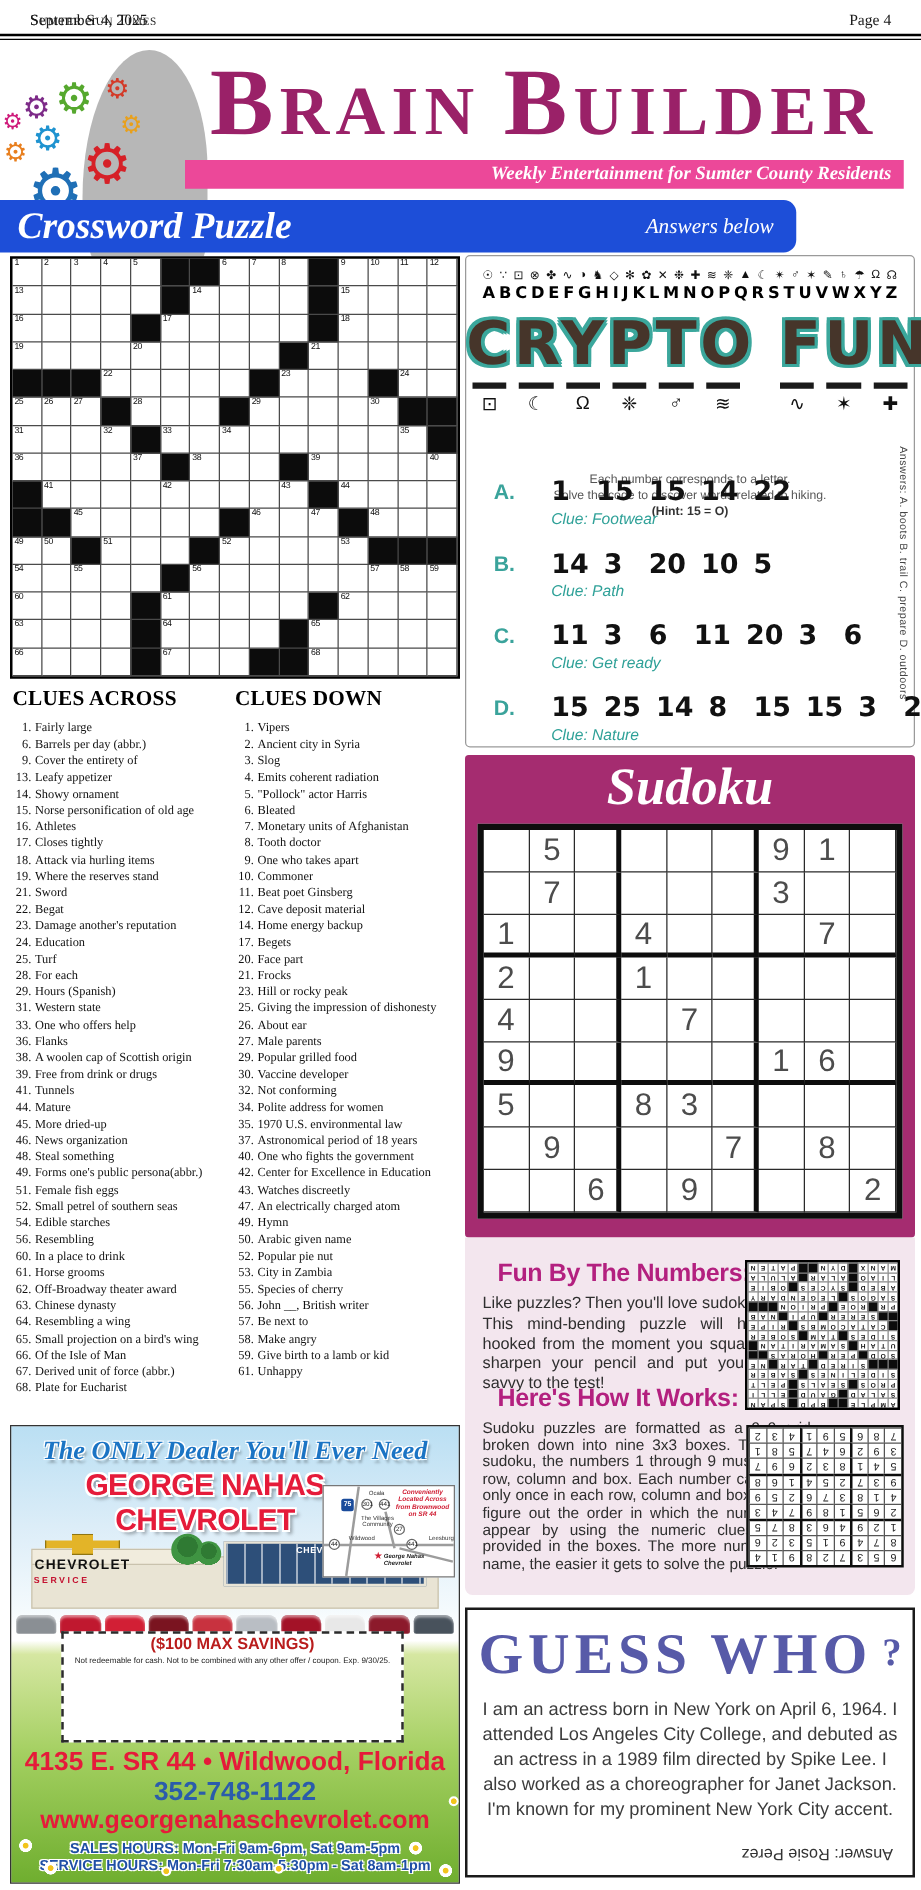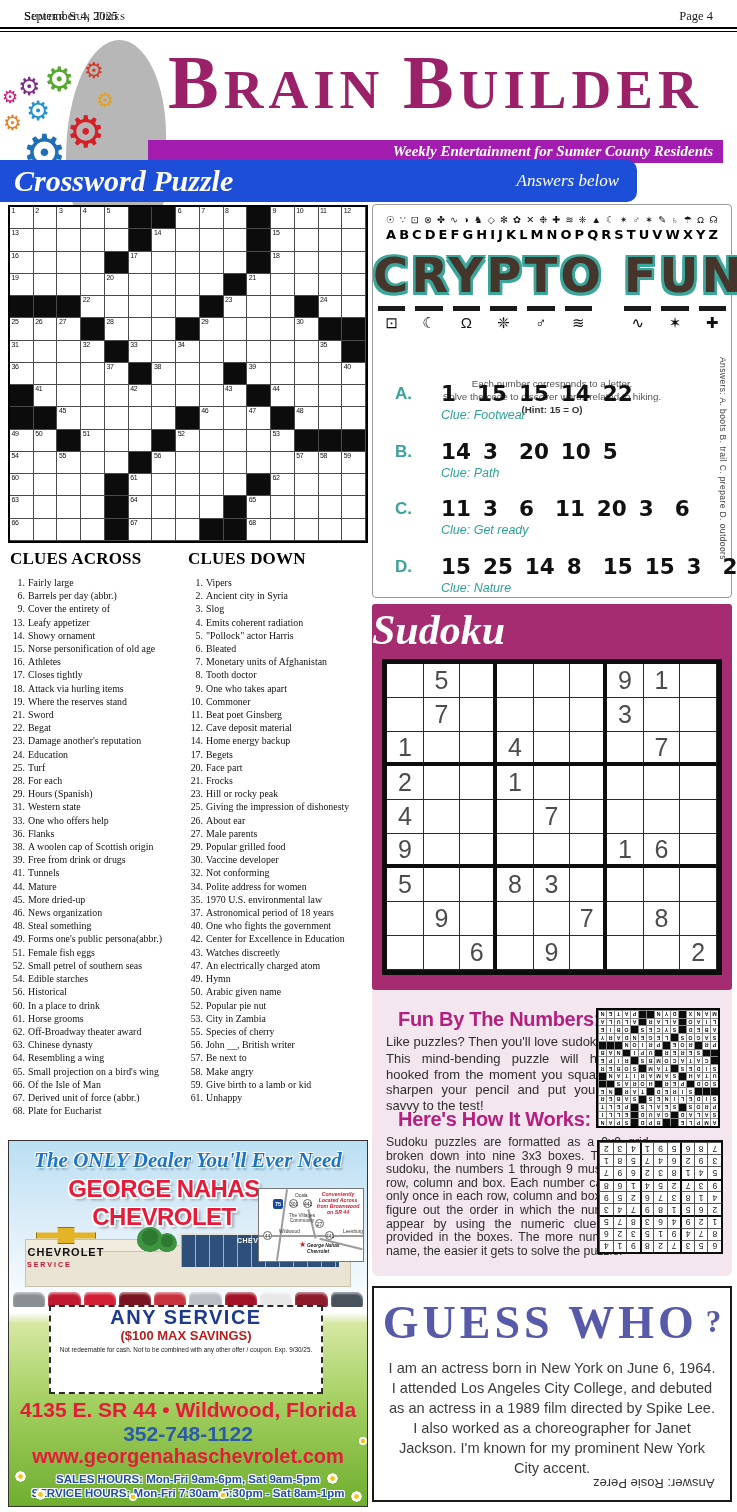--- a/index.html
+++ b/index.html
@@ -10,21 +10,21 @@
   #hdr .mid{position:absolute;left:0;right:0;text-align:left;font-weight:normal;font-variant:small-caps;letter-spacing:.5px}
   #hdr-rule{position:absolute;top:27px;left:0;width:737px;height:2px;border-top:2.5px solid #000;border-bottom:1px solid #000}
 
   
   #gears{position:absolute;left:0;top:36px;width:172px;height:215px}
   .head-sil{position:absolute;left:66px;top:4px;width:100px;height:196px;background:#b7b7b7;border-radius:55% 48% 42% 38% / 62% 50% 26% 40%}
   .gear{position:absolute;line-height:1}
   #bb-title{position:absolute;left:168px;top:48px;white-space:nowrap;color:#9a2168;font-family:"Liberation Serif",serif;font-weight:bold;letter-spacing:5px}
   #bb-title .cap{font-size:76px;line-height:.9}
   #bb-title .rest{font-size:55px;line-height:.9}
-  #tagbar{position:absolute;left:148px;top:140px;width:575px;height:23px;background:#a21caf}
+  #tagbar{position:absolute;left:148px;top:128px;width:575px;height:23px;background:#ec4899}
   #tagbar span{display:block;text-align:right;padding-right:10px;color:#fff;font:bold italic 15px/23px "Liberation Serif",serif}
   #cwbar{position:absolute;left:0;top:160px;width:637px;height:42px;background:#1d4ed8;border-radius:0 10px 10px 0}
   #cwbar .t{position:absolute;left:14px;top:0;color:#fff;font:bold italic 30px/42px "Liberation Serif",serif}
   #cwbar .n{position:absolute;right:18px;top:0;color:#fff;font:italic 17px/42px "Liberation Serif",serif}
 
   
   #xw{position:absolute;left:8px;top:205px;width:360px;height:338px;display:grid;grid-template-columns:repeat(15,1fr);grid-template-rows:repeat(15,1fr);border:2px solid #000;box-sizing:border-box;background:#fff}
   .xc{position:relative;border-right:1px solid #4a4a4a;border-bottom:1px solid #4a4a4a}
   .xb{background:#0c0c0c}
   .xn{position:absolute;top:0;left:1.5px;font-size:7px;letter-spacing:-.4px;color:#111}
@@ -53,21 +53,21 @@
   #code-rows{position:absolute;left:22px;top:176px;right:24px}
   .crow{position:absolute;left:0;right:0}
   .crow .lb{position:absolute;left:0;top:3px;font:bold 17px "Liberation Sans",sans-serif;color:#3aa39b}
   .crow .nums{position:absolute;left:46px;top:0;white-space:nowrap}
   .crow .nums span{display:inline-block;min-width:24px;margin-right:12px;font:bold 21.5px "DejaVu Sans",sans-serif;color:#111}
   .crow .cl{position:absolute;left:46px;top:27px;font:italic 12.5px "Liberation Sans",sans-serif;color:#2fa198}
   #vert-ans{position:absolute;right:3px;top:152px;writing-mode:vertical-rl;font-size:8.5px;color:#444;letter-spacing:.4px}
 
   
   #sudoku{position:absolute;left:372px;top:604px;width:360px;height:386px;background:#a52c70;border-radius:3px}
-  #sud-title{color:#fff;font:bold italic 42px/52px "Liberation Serif",serif}
+  #sud-title{text-align:center;color:#fff;font:bold italic 42px/52px "Liberation Serif",serif}
   #sud-grid{position:absolute;left:10px;top:55px;width:340px;height:316px;display:grid;grid-template-columns:repeat(9,1fr);grid-template-rows:repeat(9,1fr);border:5px solid #0d0d0d;box-sizing:border-box;background:#fff}
   .sc{display:flex;align-items:center;justify-content:center;border-right:1.5px solid #2a2a2a;border-bottom:1.5px solid #2a2a2a;font:25px "Liberation Sans",sans-serif;color:#4c4c4c}
   .sc.tr{border-right:4.5px solid #0d0d0d}
   .sc.tb{border-bottom:4.5px solid #0d0d0d}
 
   
   #funpanel{position:absolute;left:372px;top:990px;width:360px;height:286px;background:#f3e6ee;border-radius:0 0 6px 6px}
   .fh{position:absolute;left:26px;font:bold 20px "Liberation Sans",sans-serif;color:#b3207f;letter-spacing:-.3px}
   #fh1{top:18px}
   #fh2{top:118px}
@@ -650,21 +650,21 @@
       <div class="clue">
         <span class="cn">52.</span>
         <span class="ct">Small petrel of southern seas</span>
       </div>
       <div class="clue">
         <span class="cn">54.</span>
         <span class="ct">Edible starches</span>
       </div>
       <div class="clue">
         <span class="cn">56.</span>
-        <span class="ct">Historical</span>
+        <span class="ct">Resembling</span>
       </div>
       <div class="clue">
         <span class="cn">60.</span>
         <span class="ct">In a place to drink</span>
       </div>
       <div class="clue">
         <span class="cn">61.</span>
         <span class="ct">Horse grooms</span>
       </div>
       <div class="clue">
@@ -1363,21 +1363,21 @@
       <div class="ms">9</div>
       <div class="ms tr">1</div>
       <div class="ms">4</div>
       <div class="ms">3</div>
       <div class="ms">2</div>
     </div>
 </div>
 
 <div id="guesswho">
   <div id="gw-title"><span>GUESS WHO</span><span class="q">?</span></div>
-  <div id="gw-text">I am an actress born in New York on June 6, 1964. I attended Los Angeles City College, and debuted as an actress in a 1989 film directed by Spike Lee. I also worked as a choreographer for Janet Jackson. I'm known for my prominent New York City accent.</div>
+  <div id="gw-text">I am an actress born in New York on April 6, 1964. I attended Los Angeles City College, and debuted as an actress in a 1989 film directed by Spike Lee. I also worked as a choreographer for Janet Jackson. I'm known for my prominent New York City accent.</div>
   <div id="gw-ans">Answer: Rosie Perez</div>
 </div>
 
 <div id="ad">
   <div id="ad-h1">The ONLY Dealer You'll Ever Need</div>
   <div id="ad-h2">GEORGE NAHAS CHEVROLET</div>
 
   <div class="bld-wall"></div>
   <div class="bld-band"></div>
   <div class="bld-canopy"></div>
@@ -1418,21 +1418,20 @@
       <div class="car" style="background: rgb(122, 20, 32);"></div>
       <div class="car" style="background: rgb(200, 50, 63);"></div>
       <div class="car" style="background: rgb(185, 190, 196);"></div>
       <div class="car" style="background: rgb(163, 18, 39);"></div>
       <div class="car" style="background: rgb(232, 232, 232);"></div>
       <div class="car" style="background: rgb(140, 26, 43);"></div>
       <div class="car" style="background: rgb(72, 82, 92);"></div>
     </div>
 
   <div id="coupon">
-    <div class="c2">ANY SERVICE</div>
     <div class="c3">($100 MAX SAVINGS)</div>
     <div class="c4">Not redeemable for cash. Not to be combined with any other offer / coupon. Exp. 9/30/25.</div>
   </div>
 
   <div id="ad-addr">
     <div class="a1">4135 E. SR 44 • Wildwood, Florida</div>
     <div class="a2">352-748-1122</div>
     <div class="a3">www.georgenahaschevrolet.com</div>
     <div class="a4">SALES HOURS: Mon-Fri 9am-6pm, Sat 9am-5pm</div>
     <div class="a5">SERVICE HOURS: Mon-Fri 7:30am-5:30pm - Sat 8am-1pm</div>

